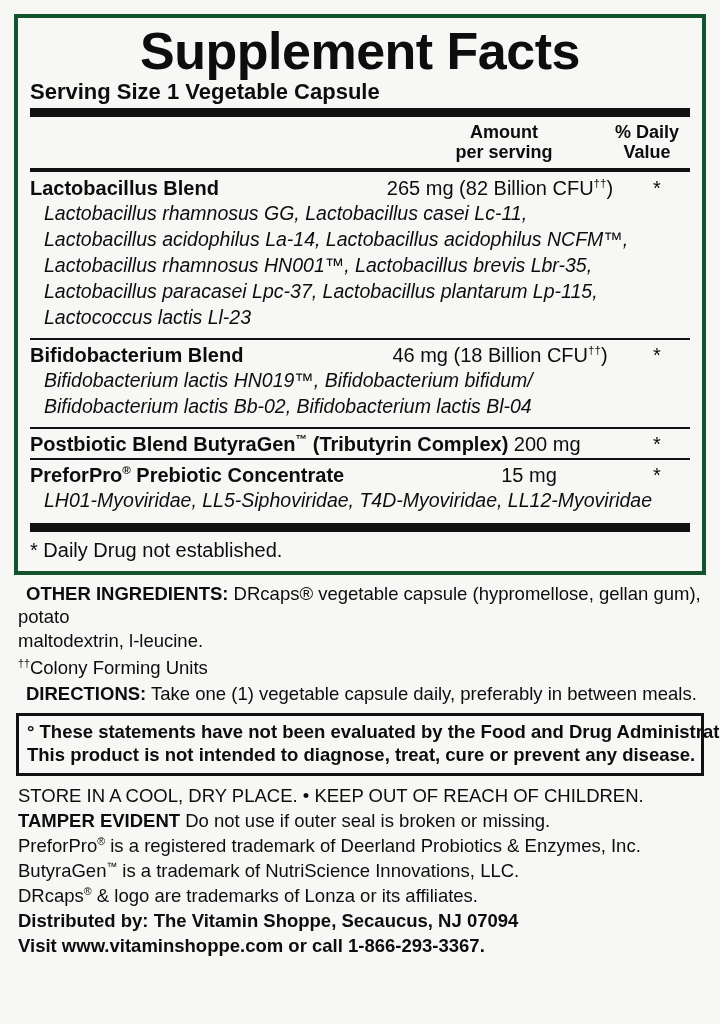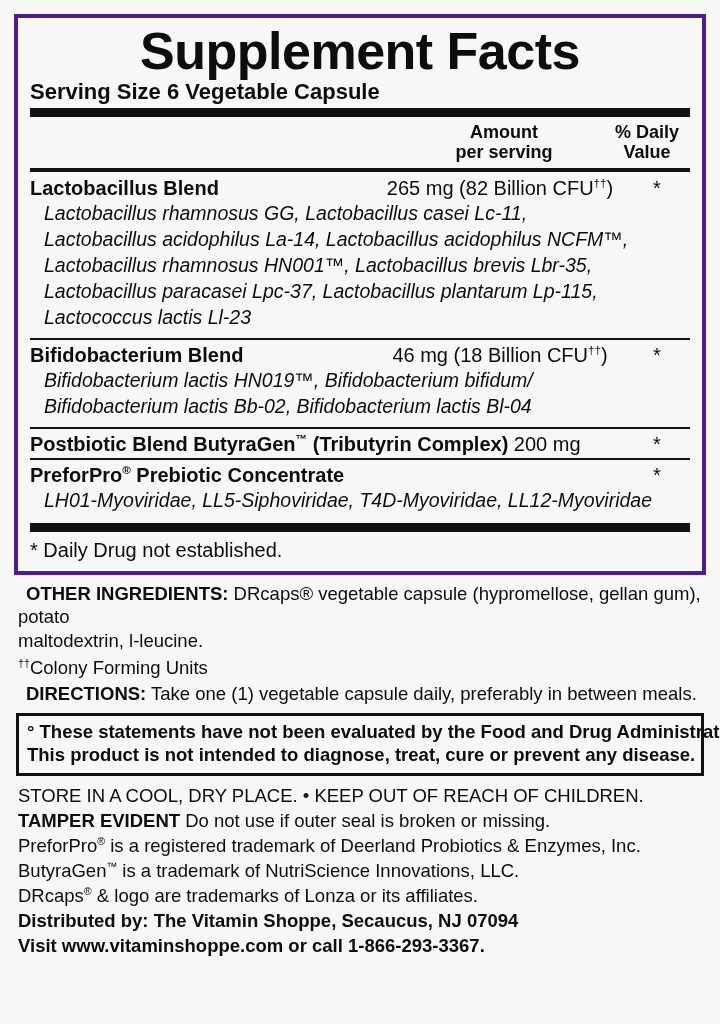--- a/index.html
+++ b/index.html
@@ -20,21 +20,21 @@
     width: 720px;
     height: 1024px;
     box-sizing: border-box;
     padding: 0 14px;
   }
 
   
   .facts-panel {
     box-sizing: border-box;
     margin: 14px 0 0 0;
-    border: 4px solid #4c1d95;
+    border: 4px solid #14532d;
     padding: 6px 12px 8px 12px;
     background: #f7f7f5;
   }
 
   .facts-title {
     font-size: 52px;
     line-height: 0.98;
     font-weight: bold;
     letter-spacing: -0.5px;
     text-align: center;
@@ -178,21 +178,21 @@
   .footer-block .bold { font-weight: bold; }
 </style>
 </head>
 <body>
 
 <div class="label-root">
 
   <div class="facts-panel">
 
     <div class="facts-title">Supplement Facts</div>
-    <div class="serving-size">Serving Size 6 Vegetable Capsule</div>
+    <div class="serving-size">Serving Size 1 Vegetable Capsule</div>
 
     <div class="rule-thick"></div>
 
     <div class="col-head">
       <div class="amount-head">
         <div>Amount</div>
         <div>per serving</div>
       </div>
       <div class="dv-head">
         <div>% Daily</div>
@@ -231,20 +231,21 @@
 
     <div class="row row-inline">
       <div class="rname"><span>Postbiotic Blend ButyraGen</span><sup>™</sup><span> (Tributyrin Complex)</span><span class="amt-inline"> 200 mg</span></div>
       <div class="rdv">*</div>
     </div>
 
     <div class="rule-thin"></div>
 
     <div class="row">
       <div class="rname"><span>PreforPro</span><sup>®</sup><span> Prebiotic Concentrate</span></div>
+      <div class="ramount amt-mid">15 mg</div>
       <div class="rdv">*</div>
     </div>
     <div class="strains">
       <div>LH01-Myoviridae, LL5-Siphoviridae, T4D-Myoviridae, LL12-Myoviridae</div>
     </div>
 
     <div class="rule-thick"></div>
 
     <div class="dv-note">* Daily Drug not established.</div>
 

